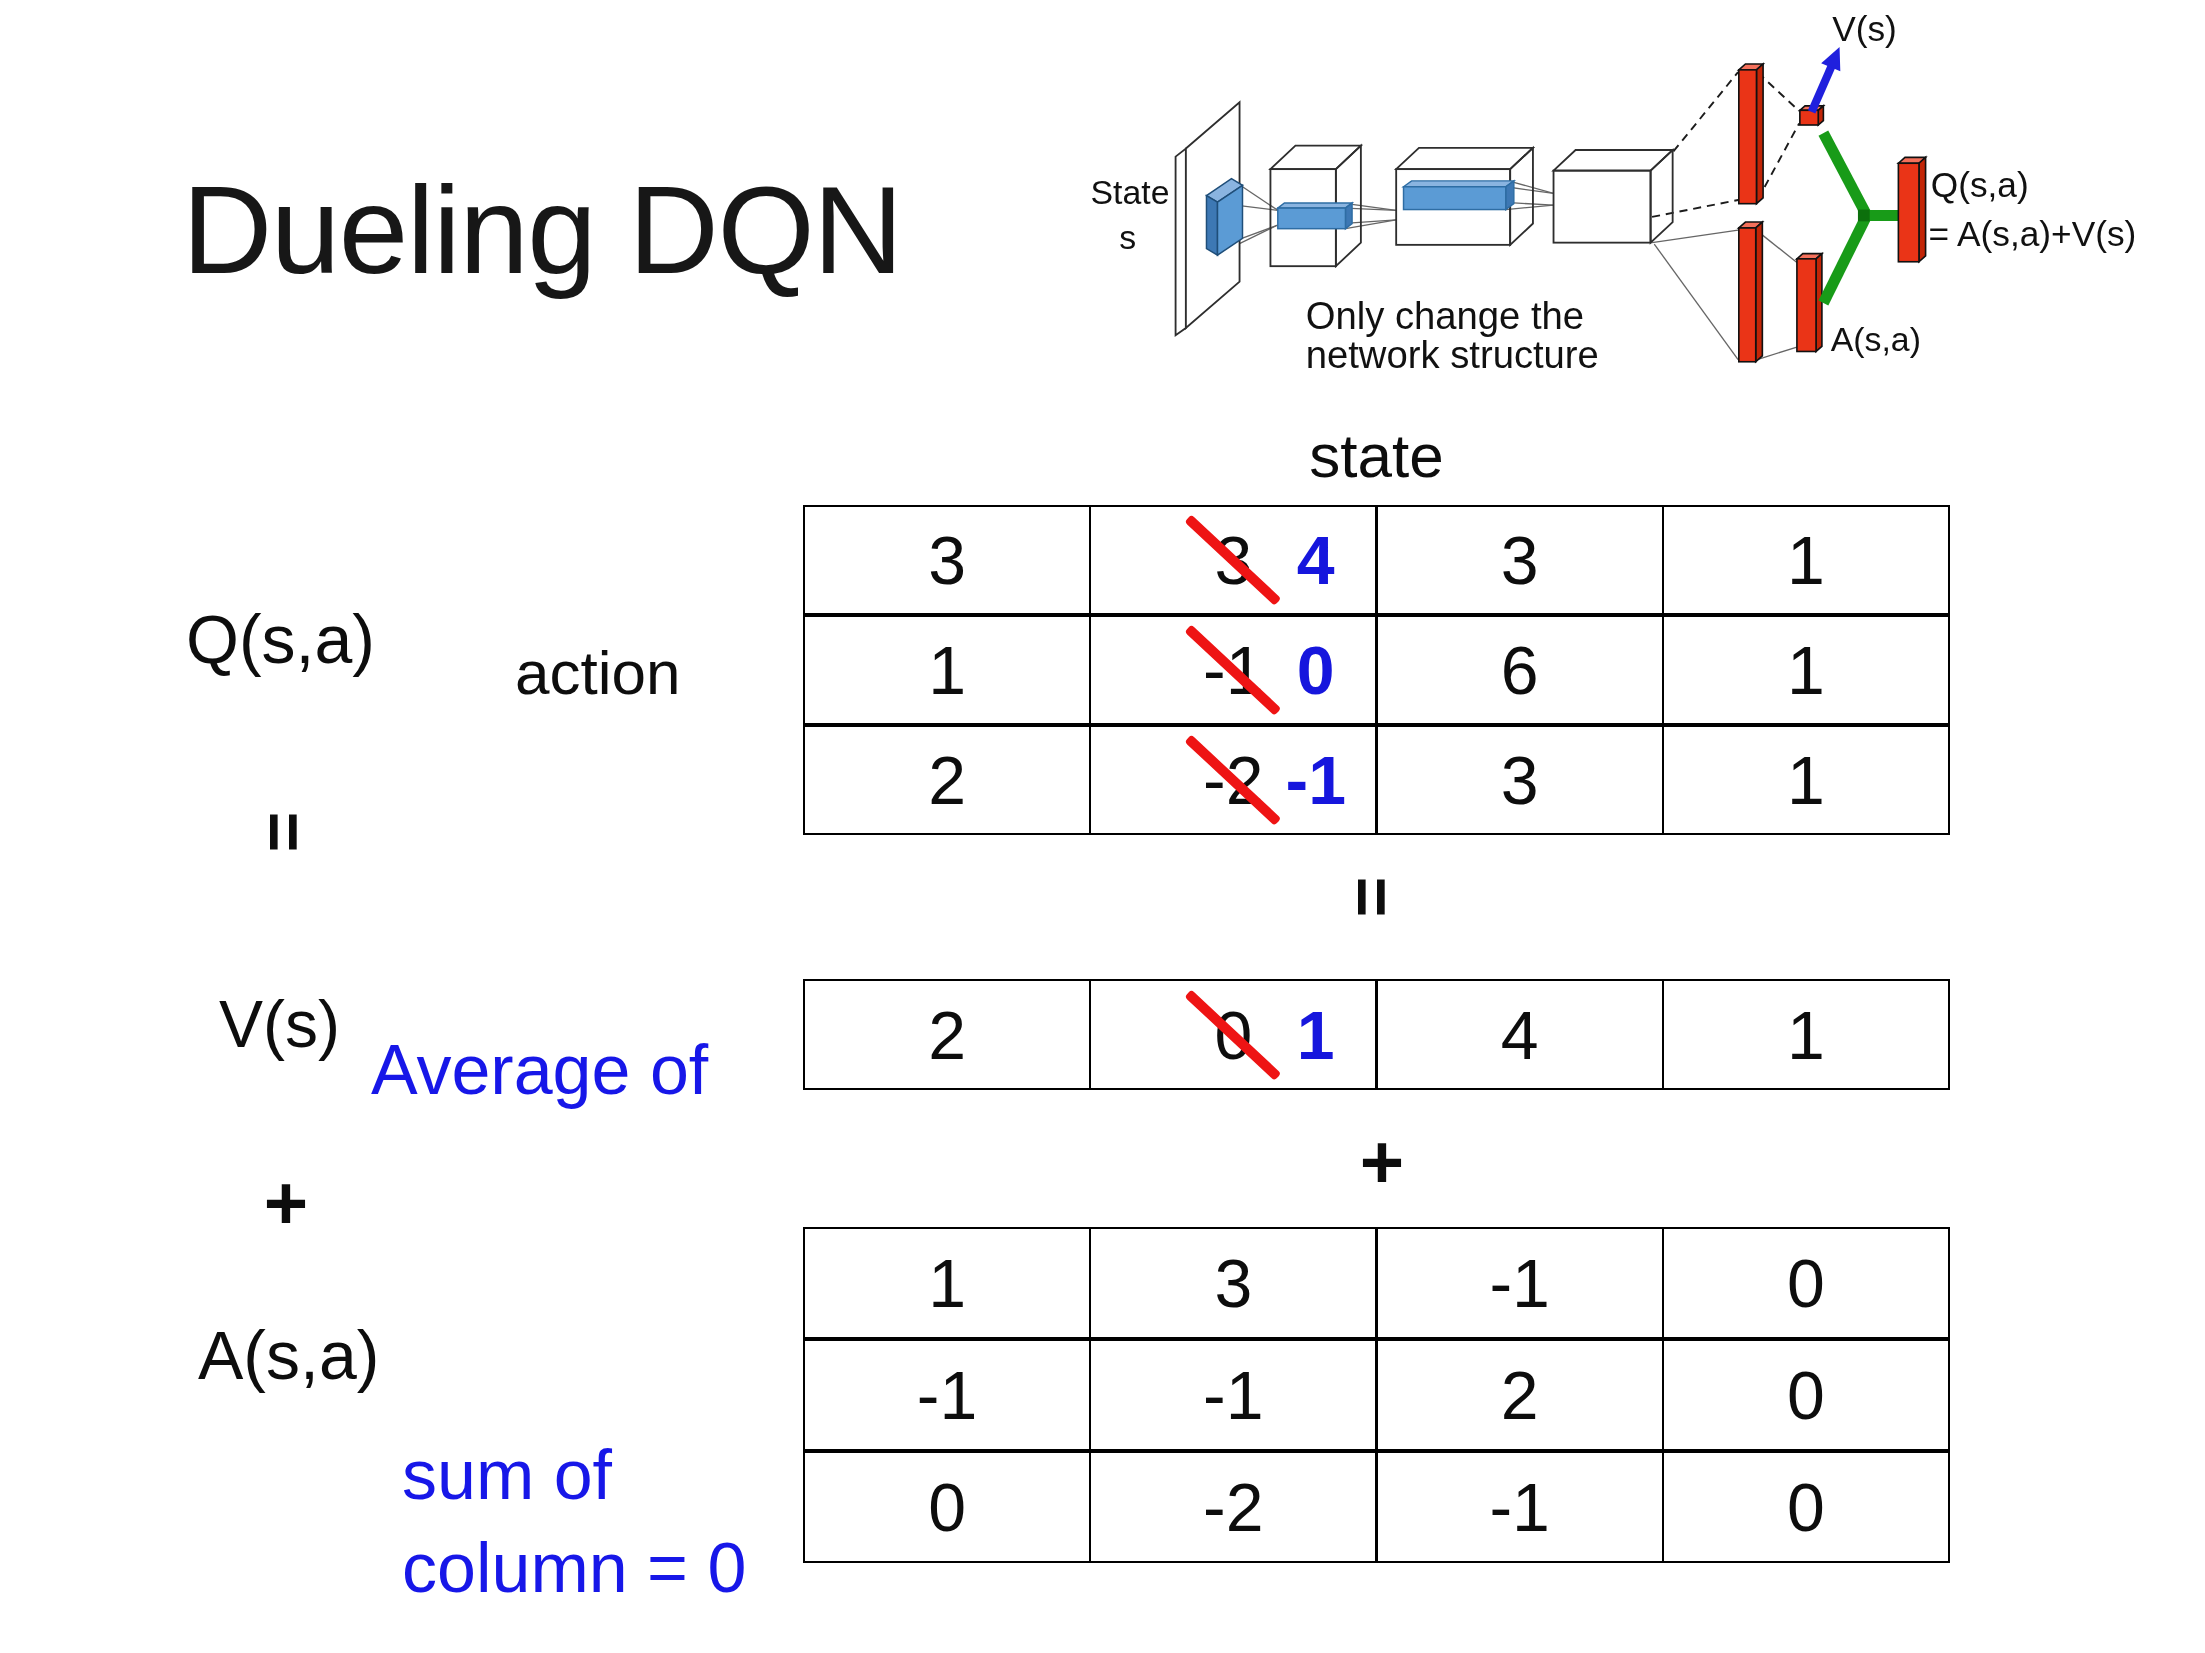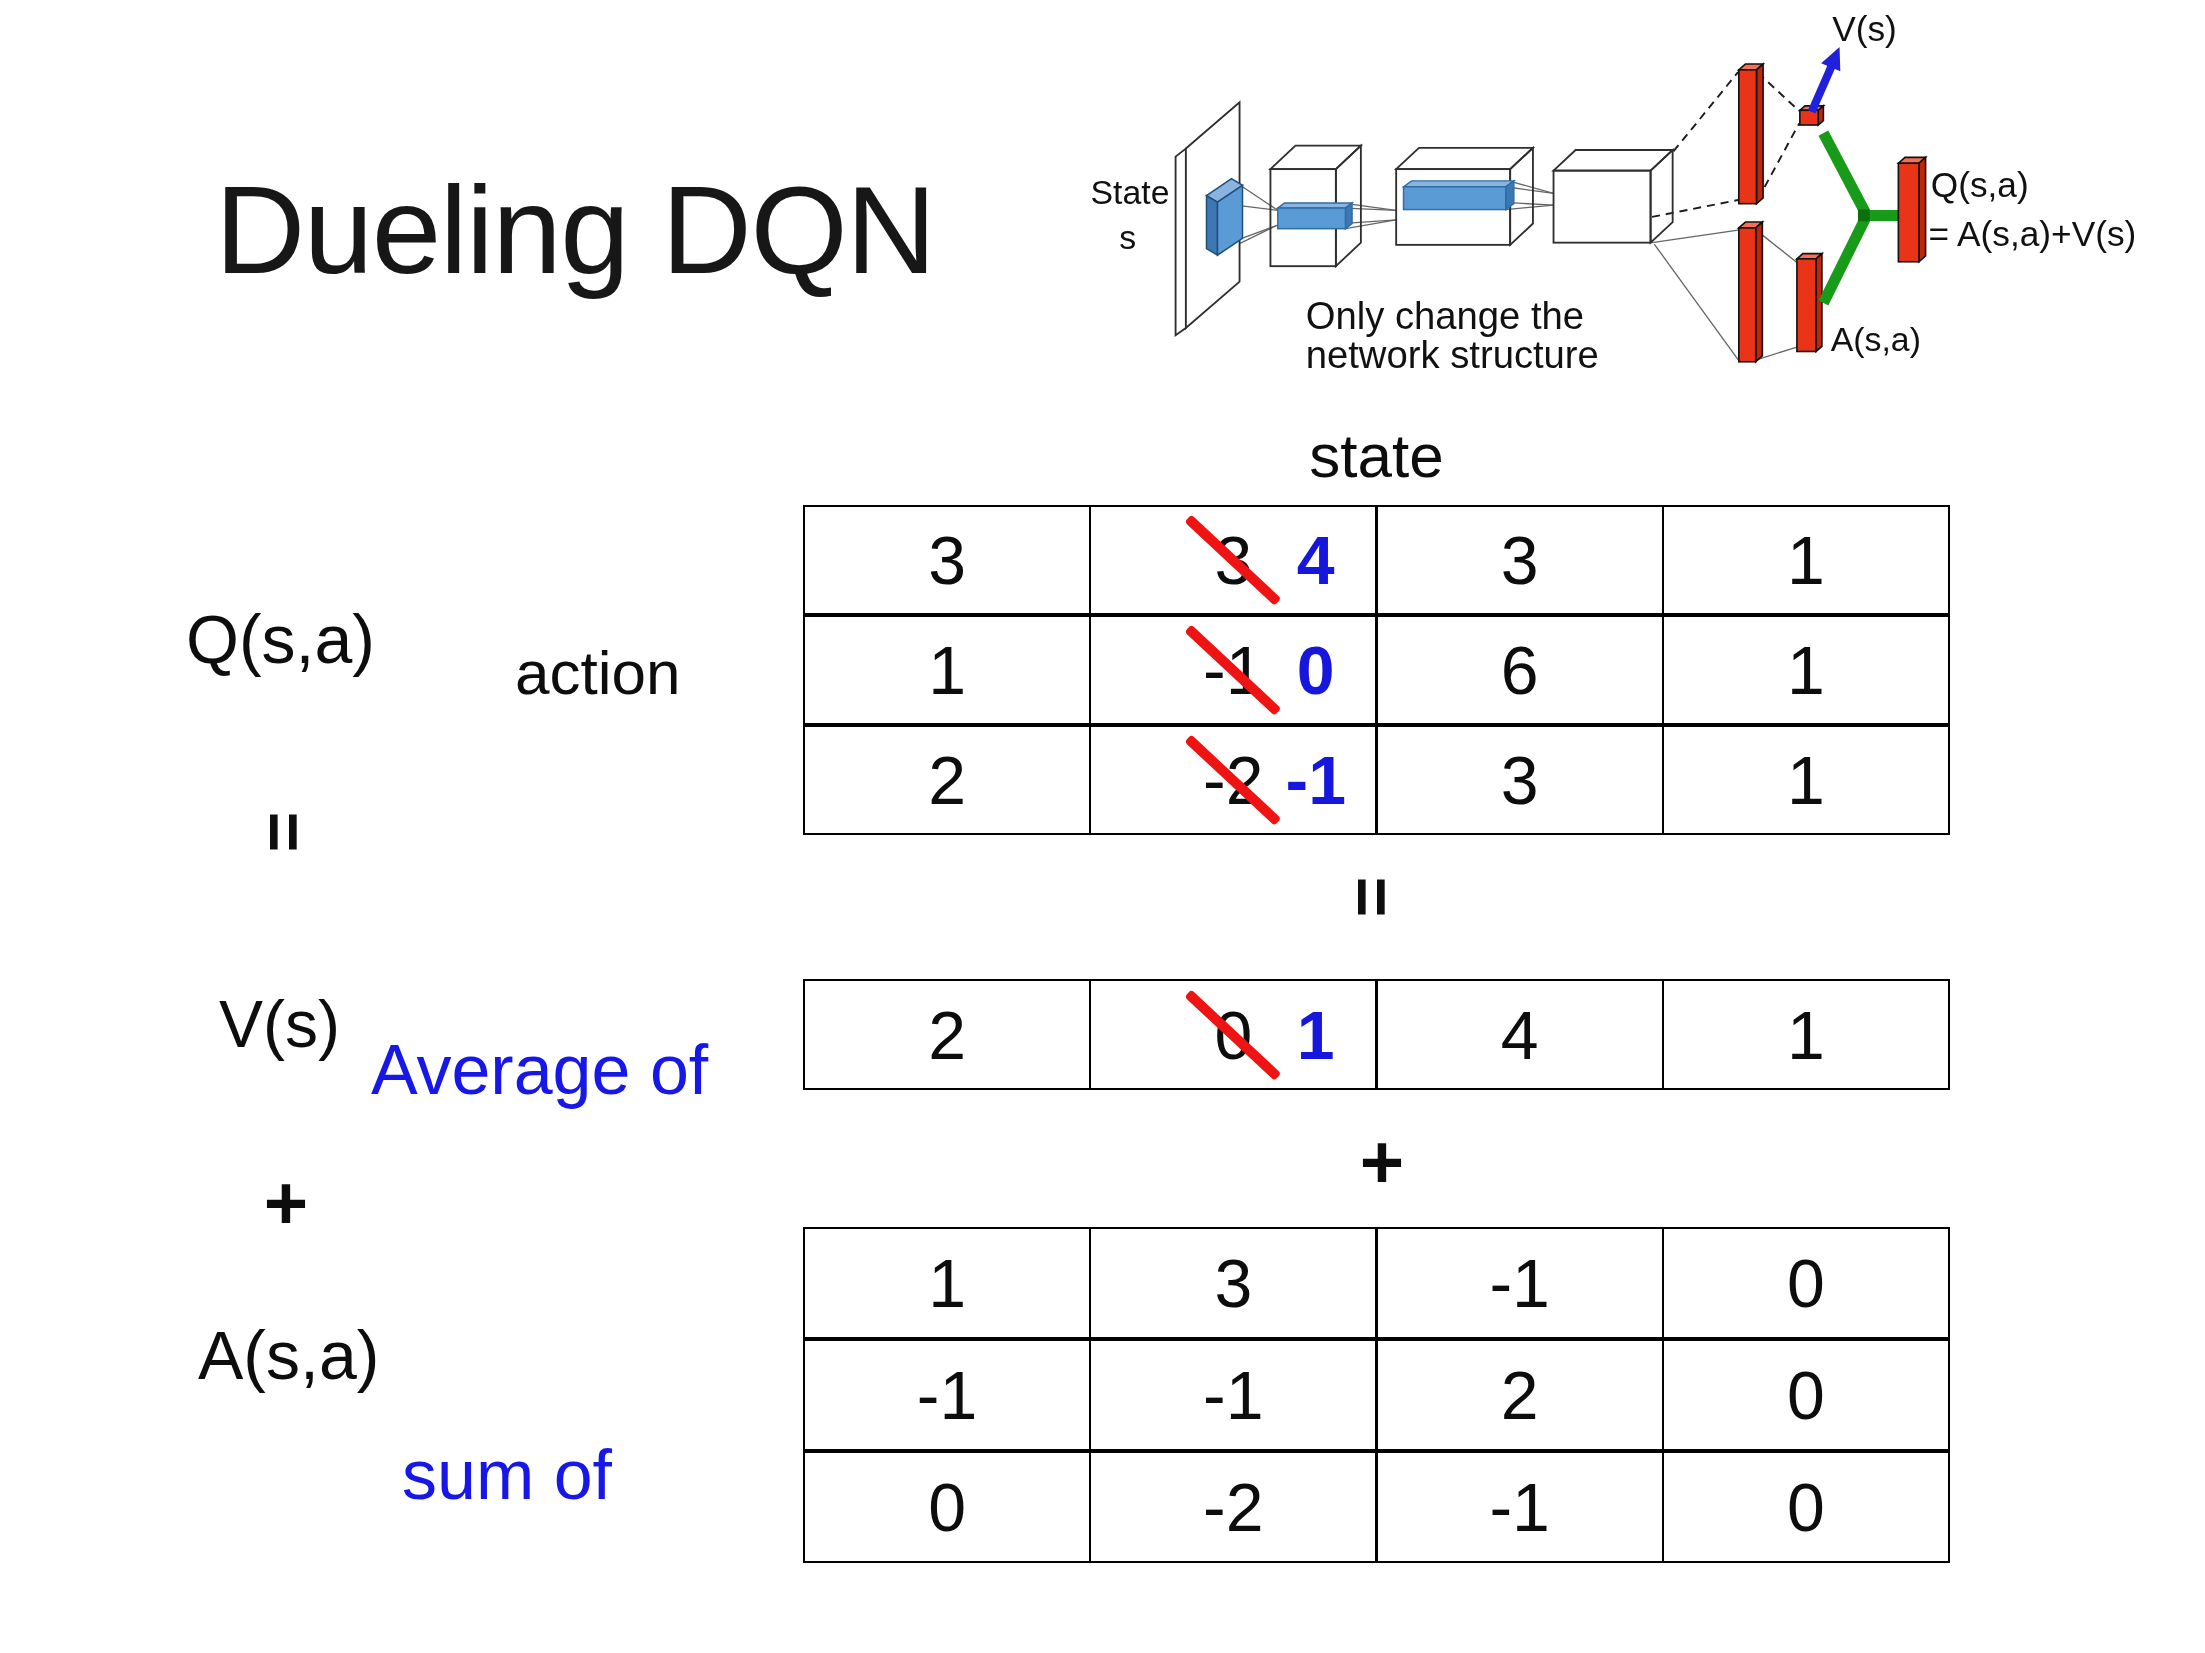--- a/index.html
+++ b/index.html
@@ -38,21 +38,21 @@
     background:var(--strike-red,#ee1414);
     transform:translate(-50%,-50%) rotate(43deg);
   }
   svg text { font-family:"Liberation Sans","DejaVu Sans",sans-serif; fill:#111; }
 </style>
 </head>
 <body>
 
 <div id="slide">
 
-  <div class="abs title" style="left:182px; top:158px;margin-left:33px;">Dueling DQN</div>
+  <div class="abs title" style="left:182px; top:158px;">Dueling DQN</div>
 
   <svg class="abs" style="left:1066px; top:0;" width="1103" height="500" viewBox="0 0 1500 680">
 
     <g stroke="#666" stroke-width="1.8" fill="none">
       <line x1="240" y1="254" x2="288" y2="286"></line>
       <line x1="240" y1="324" x2="288" y2="306"></line>
       <line x1="206" y1="276" x2="288" y2="286"></line>
       <line x1="206" y1="346" x2="288" y2="306"></line>
       <line x1="389" y1="278" x2="449" y2="286"></line>
       <line x1="389" y1="303" x2="449" y2="299"></line>
@@ -173,20 +173,21 @@
     <span class="rot90">=</span>
   </div>
   <div class="abs lbl" style="left:219px; top:986px;">V(s)</div>
   <div class="abs note" style="left:371px; top:1020px; line-height:1.45;">
     <div>Average of</div>
   </div>
   <div class="abs plus" style="left:238px; top:1159px; width:96px; text-align:center;">+</div>
   <div class="abs lbl" style="left:198px; top:1316px; font-size:68px;">A(s,a)</div>
   <div class="abs note" style="left:371px; top:1429px; line-height:1.33;margin-left:31px;">
     <div>sum of</div>
+    <div>column = 0</div>
   </div>
 
   <div class="abs sym-box" style="left:1347px; top:871px; width:51px; height:51px;">
     <span class="rot90">=</span>
   </div>
   <div class="abs plus" style="left:1334px; top:1118px; width:96px; text-align:center;">+</div>
 
   <div class="gtable t3" style="top:505px; height:330px;">
       <div class="cell">
         <span class="num">3</span>

